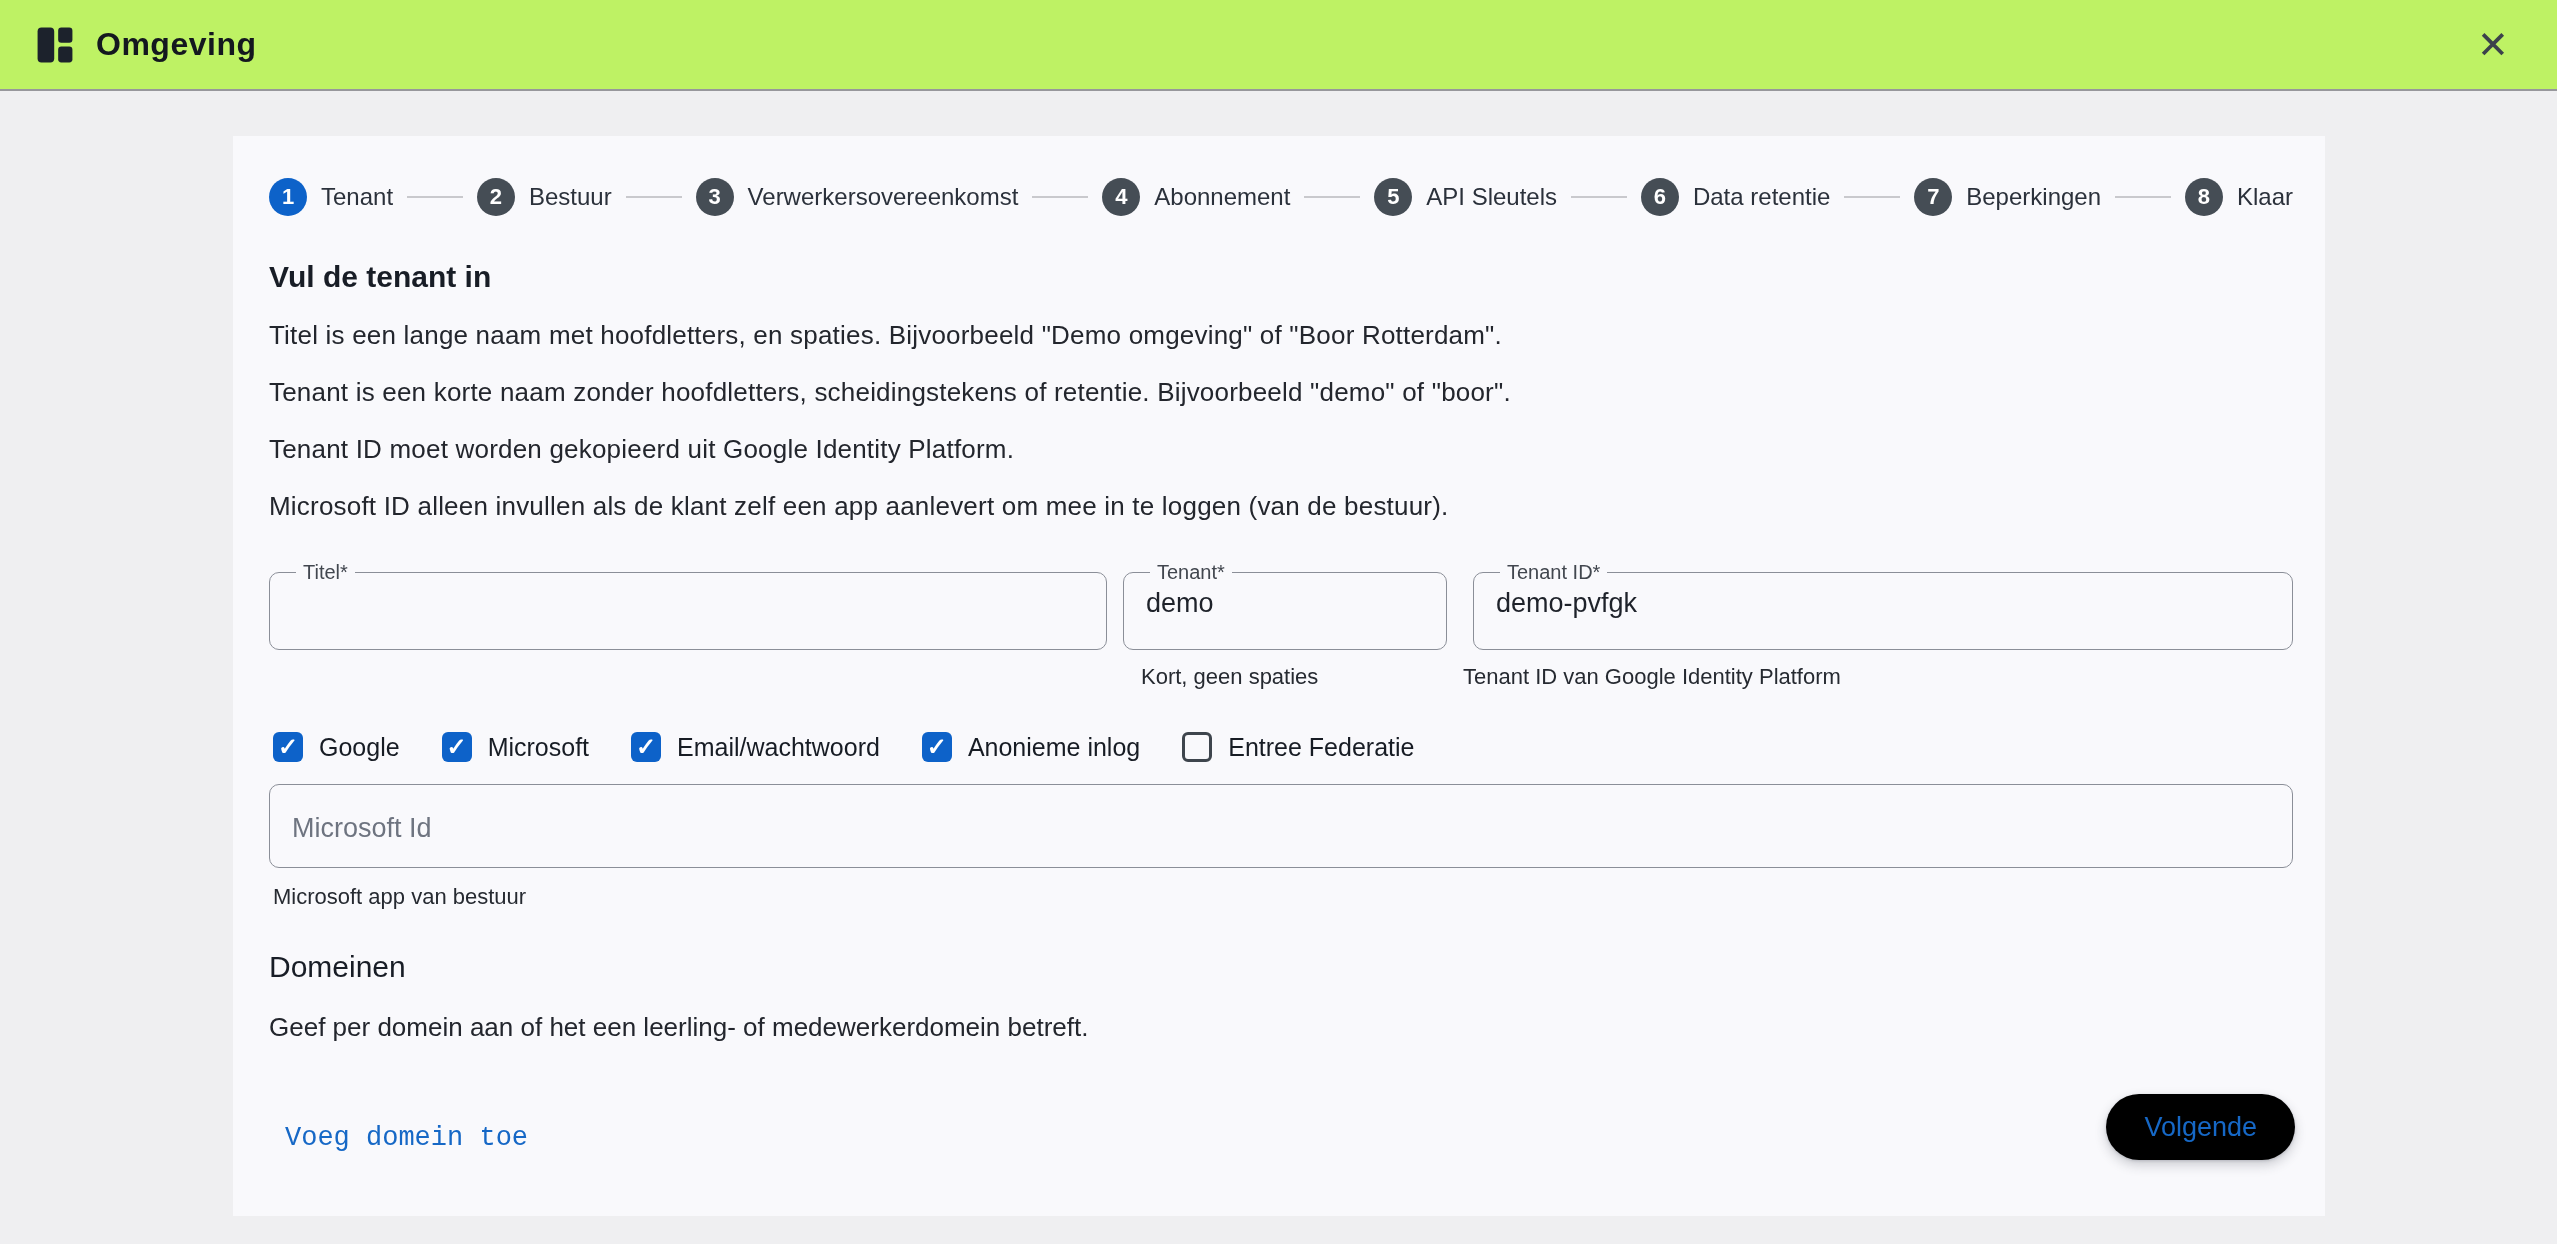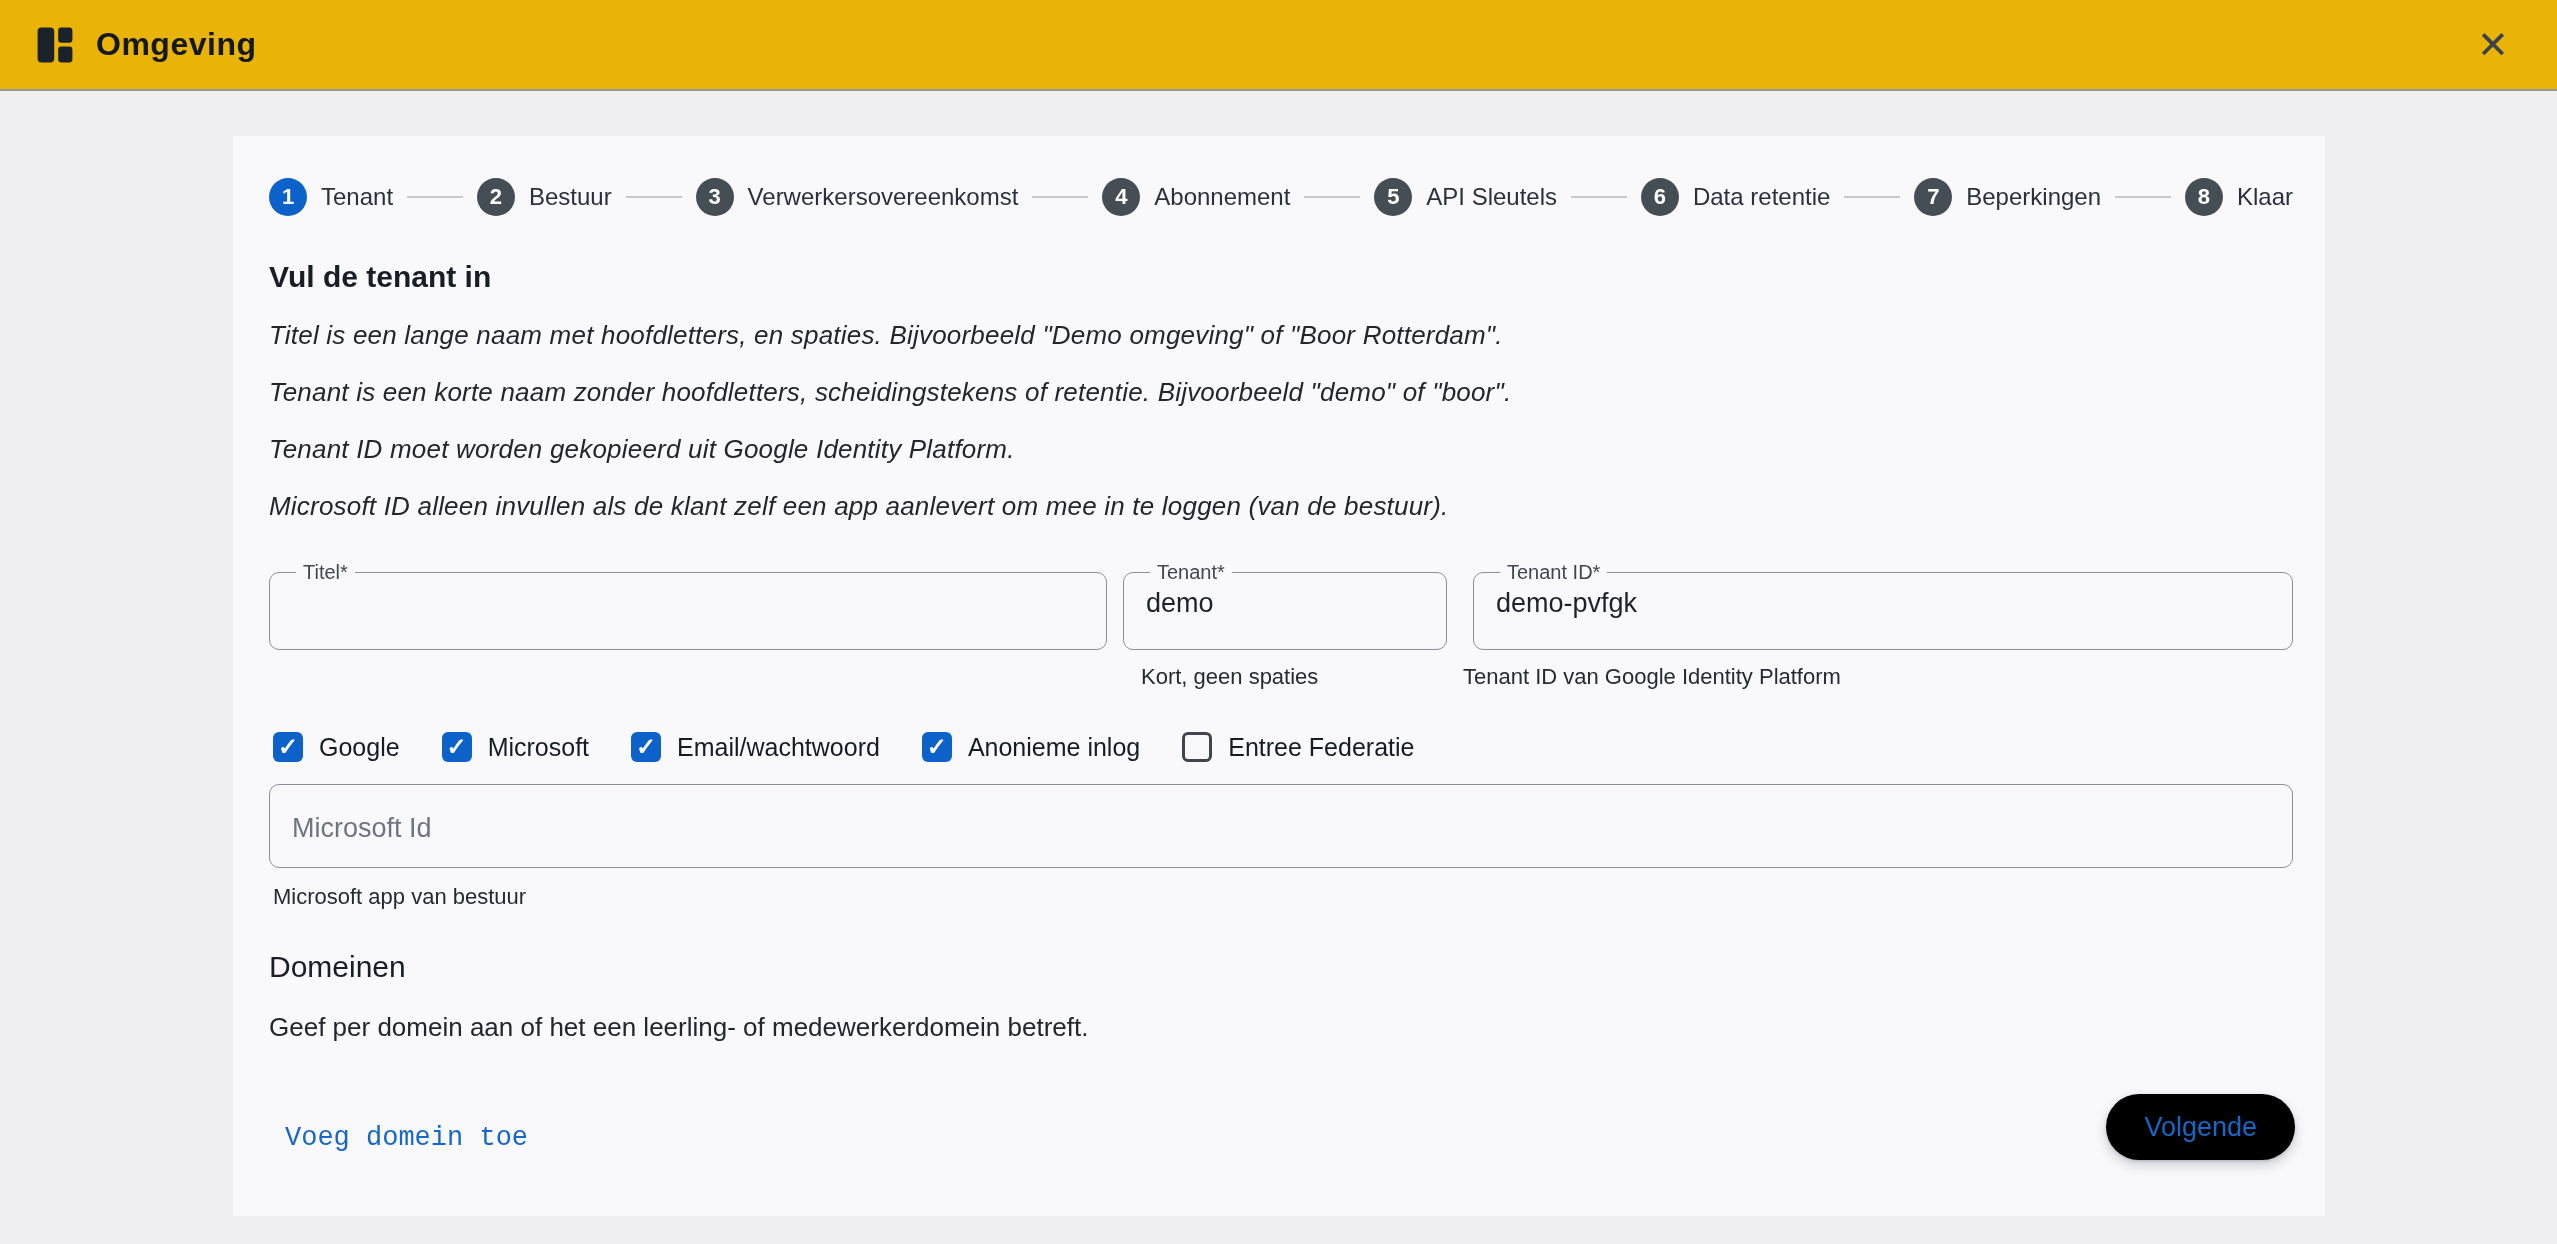--- a/index.html
+++ b/index.html
@@ -5,21 +5,21 @@
   * { margin:0; padding:0; box-sizing:border-box; }
   html,body { width:2557px; height:1244px; overflow:hidden; }
   body {
     font-family:"Liberation Sans", sans-serif;
     background:#efeff1;
     color:#21262e;
   }
 
   
   .topbar {
-    height:91px; background:#eab308;
+    height:91px; background:#bef264;
     border-bottom:2px solid #97979c;
     display:flex; align-items:center;
     padding:0 36px;
   }
   .topbar .app-icon { width:38px; height:38px; display:inline-block; }
   .topbar .title { font-size:32px; font-weight:bold; color:#14181f; margin-left:22px; letter-spacing:.5px; }
   .topbar .spacer { flex:1; }
   .close-btn {
     width:56px; height:56px; border:none; background:transparent;
     font-size:38px; line-height:1; color:#3c424b; cursor:pointer;
@@ -43,21 +43,21 @@
     font-size:22px; font-weight:bold;
     display:flex; align-items:center; justify-content:center;
     flex:0 0 auto;
   }
   .dot.active { background:#0d62c9; }
   .step-label { font-size:24px; color:#2b313b; margin-left:14px; white-space:nowrap; }
   .conn { flex:1 1 0; height:0; border-top:2px solid #c9c9cd; margin:0 14px; min-width:30px; }
 
   
   .section-heading { font-size:30px; font-weight:bold; color:#181d26; margin-top:44px; }
-  .para { font-size:26px; color:#23262d; margin-top:26px; letter-spacing:.2px;font-style:italic; }
+  .para { font-size:26px; color:#23262d; margin-top:26px; letter-spacing:.2px; }
 
   
   .fields-row { display:flex; margin-top:40px; }
   fieldset.ofield {
     border:1.5px solid #8b8f98; border-radius:10px;
     height:88px; background:transparent;
     padding:0 18px;
   }
   fieldset.ofield legend {
     font-size:20px; color:#42474f; padding:0 7px; margin-left:8px; line-height:1;

